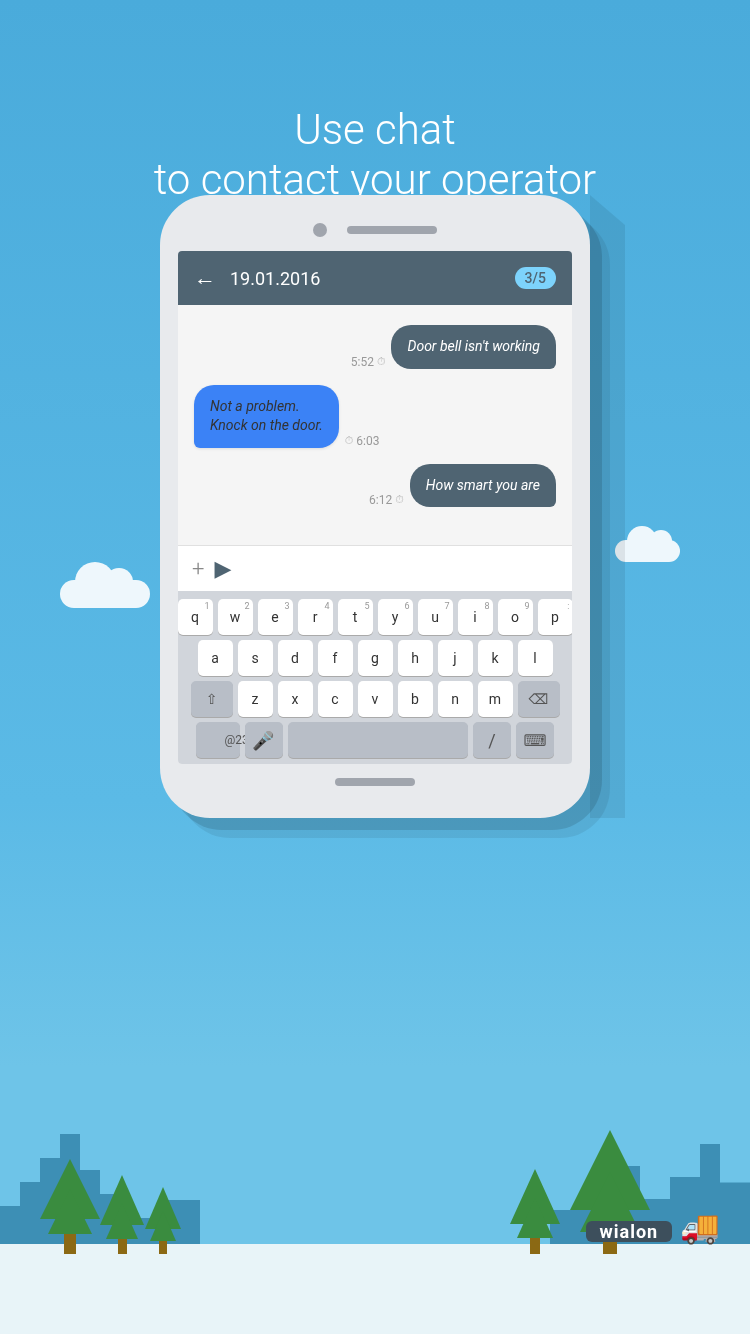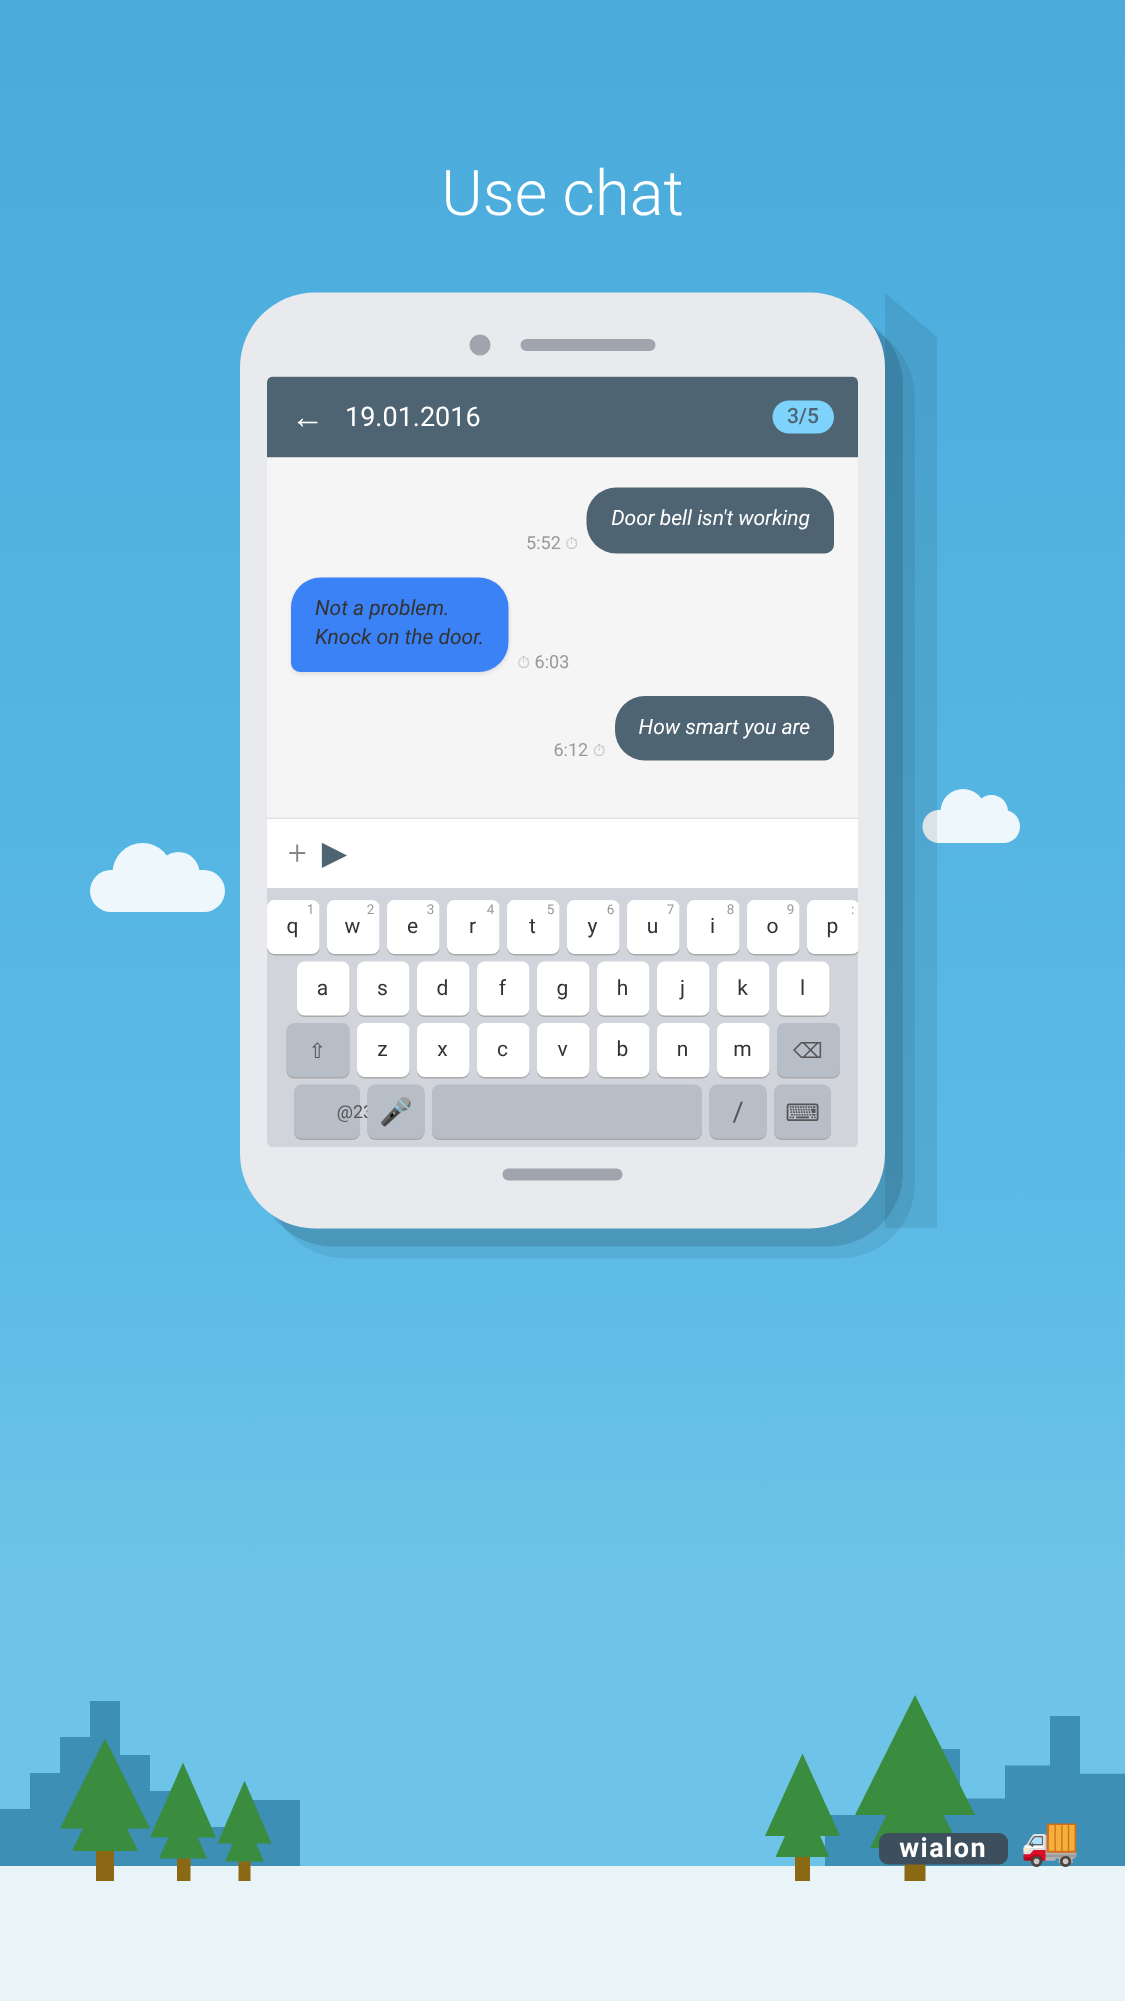--- a/index.html
+++ b/index.html
@@ -290,21 +290,21 @@
     .msg-row.received {
       justify-content: flex-start;
     }
 
     .msg-time {
       font-size: 12px;
       color: #999;
       margin: 0 6px;
       white-space: nowrap;
       display: flex;
-      align-items: flex-end;
+      align-items: flex-start;
       gap: 3px;
     }
     .msg-time .clock-icon {
       font-size: 11px;
       color: #bbb;
     }
 
     .msg-bubble {
       max-width: 200px;
       padding: 12px 16px;
@@ -467,20 +467,21 @@
 <body>
 
 <div class="bg"></div>
 
 <div class="cloud cloud1"></div>
 <div class="cloud cloud2"></div>
 
 <div class="header-text">
   <h1>
     <span>Use chat</span><br>
+    <span>to contact your operator</span>
   </h1>
 </div>
 
 <div class="phone-wrapper">
   <div class="phone">
 
     <div class="phone-top">
       <div class="phone-camera"></div>
       <div class="phone-speaker"></div>
     </div>

